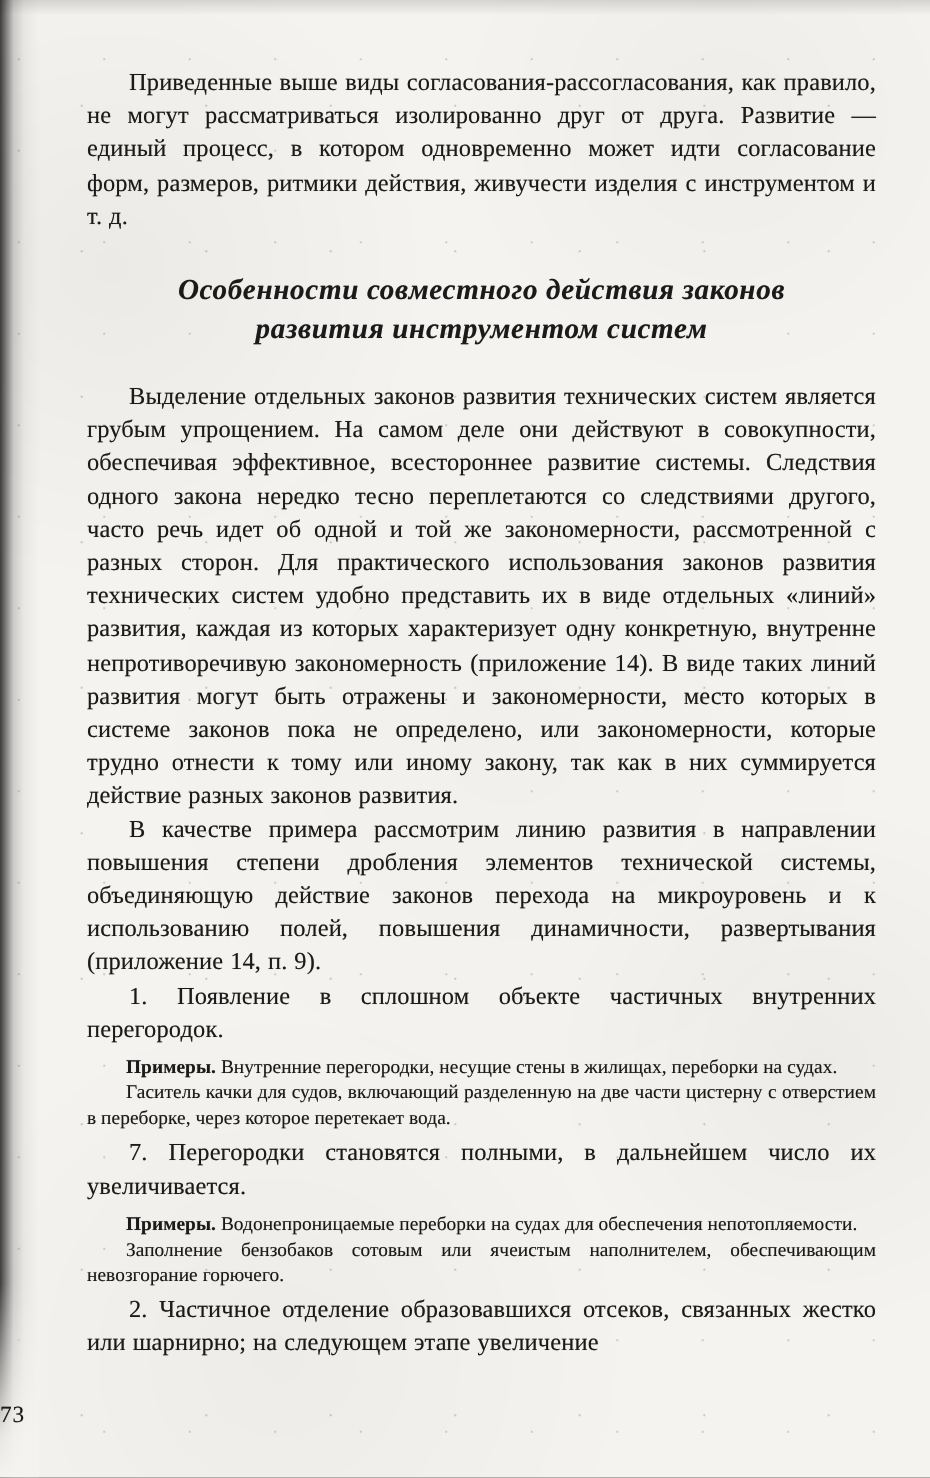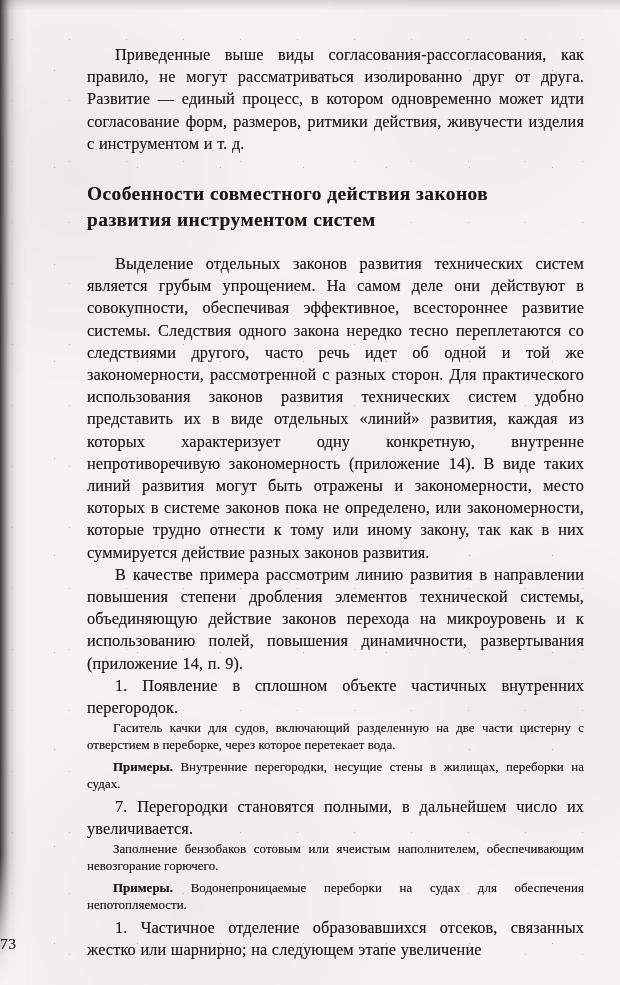--- a/index.html
+++ b/index.html
@@ -62,43 +62,44 @@
   }
   .top-edge {
     position: absolute;
     left: 0; top: 0; width: 100%; height: 10px;
     pointer-events: none;
     background: linear-gradient(to bottom, rgba(120,120,120,.25), rgba(255,255,255,0));
   }
 
   .content {
     position: relative;
-    padding: 44px 36px 0 87px;
+    padding: 44px 36px 0 58px;
     z-index: 2;
   }
 
   p.body {
     margin: 0;
     font-size: 16.3px;
     line-height: 22.2px;
     text-align: justify;
     text-indent: 28px;
     letter-spacing: .1px;
     word-spacing: .4px;
   }
   p.body.cont { text-indent: 28px; }
 
   h2.section-title {
     margin: 26px 0 20px 0;
     font-size: 19.4px;
     line-height: 26px;
     font-weight: bold;
-    text-align: left;
+    text-align: center;
     letter-spacing: .45px;
     font-family: "Liberation Serif", "DejaVu Serif", serif;
+    font-style: italic;
   }
   h2.section-title .l2 { display: block; }
 
   p.example {
     margin: 6px 0 0 0;
     font-size: 12.9px;
     line-height: 16.4px;
     text-align: justify;
     text-indent: 26px;
     letter-spacing: .05px;
@@ -141,43 +142,43 @@
       <span class="l2">развития инструментом систем</span>
     </h2>
 
     <p class="body">Выделение отдельных законов развития технических систем является грубым упрощением. На самом деле они действуют в совокупности, обеспечивая эффективное, всестороннее развитие системы. Следствия одного закона нередко тесно переплетаются со следствиями другого, часто речь идет об одной и той же закономерности, рассмотренной с разных сторон. Для практического использования законов развития технических систем удобно представить их в виде отдельных «линий» развития, каждая из которых характеризует одну конкретную, внутренне непротиворечивую закономерность (приложение 14). В виде таких линий развития могут быть отражены и закономерности, место которых в системе законов пока не определено, или закономерности, которые трудно отнести к тому или иному закону, так как в них суммируется действие разных законов развития.</p>
 
     <p class="body cont">В качестве примера рассмотрим линию развития в направлении повышения степени дробления элементов технической системы, объединяющую действие законов перехода на микроуровень и к использованию полей, повышения динамичности, развертывания (приложение 14, п. 9).</p>
 
 
     <p class="body cont">1. Появление в сплошном объекте частичных внутренних перегородок.</p>
 
+    <p class="example">
+      <span class="lead">Примеры.</span><span> Внутренние перегородки, несущие стены в жилищах, переборки на судах.</span>
+    </p>
+
     <p class="example tight">
       <span>Гаситель качки для судов, включающий разделенную на две части цистерну с отверстием в переборке, через которое перетекает вода.</span>
-    </p>
-
-    <p class="example">
-      <span class="lead">Примеры.</span><span> Внутренние перегородки, несущие стены в жилищах, переборки на судах.</span>
     </p>
 
     <div class="gap-sm"></div>
 
     <p class="body cont">7. Перегородки становятся полными, в дальнейшем число их увеличивается.</p>
 
+    <p class="example">
+      <span class="lead">Примеры.</span><span> Водонепроницаемые переборки на судах для обеспечения непотопляемости.</span>
+    </p>
+
     <p class="example tight">
       <span>Заполнение бензобаков сотовым или ячеистым наполнителем, обеспечивающим невозгорание горючего.</span>
     </p>
 
-    <p class="example">
-      <span class="lead">Примеры.</span><span> Водонепроницаемые переборки на судах для обеспечения непотопляемости.</span>
-    </p>
-
     <div class="gap-sm"></div>
 
-    <p class="body cont">1. Частичное отделение образовавшихся отсеков, связанных жестко или шарнирно; на следующем этапе увеличение</p>
+    <p class="body cont">2. Частичное отделение образовавшихся отсеков, связанных жестко или шарнирно; на следующем этапе увеличение</p>
 
   </div>
 
   <div class="page-number">73</div>
 
   <div class="gutter-shadow"></div>
   <div class="gutter-fade"></div>
 
 </div>
 

